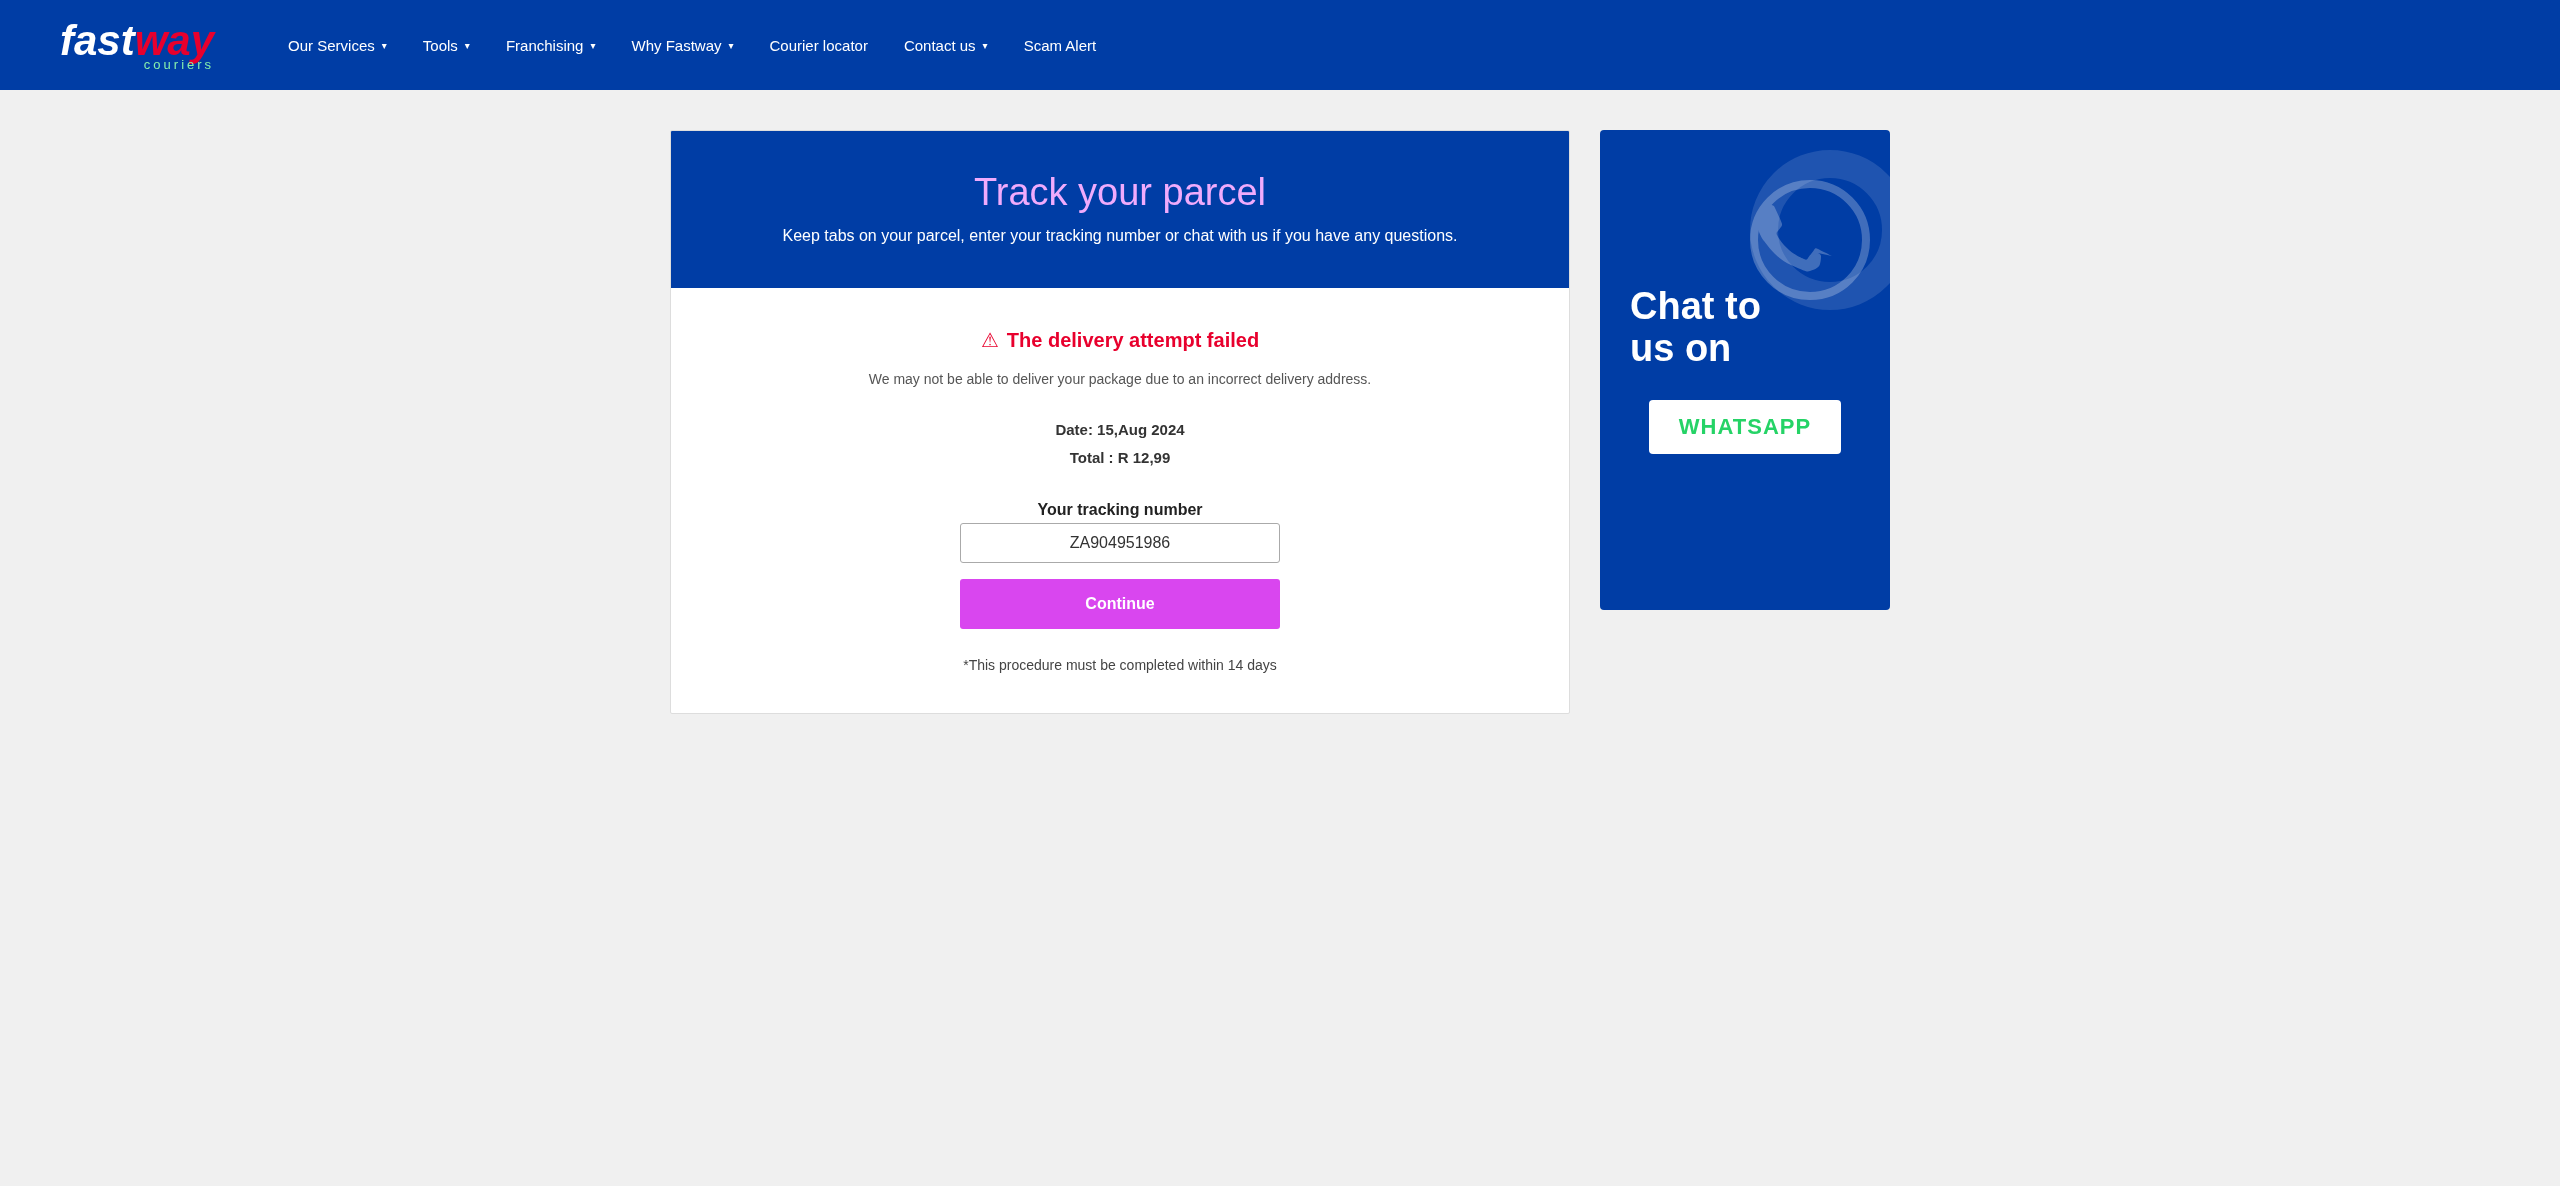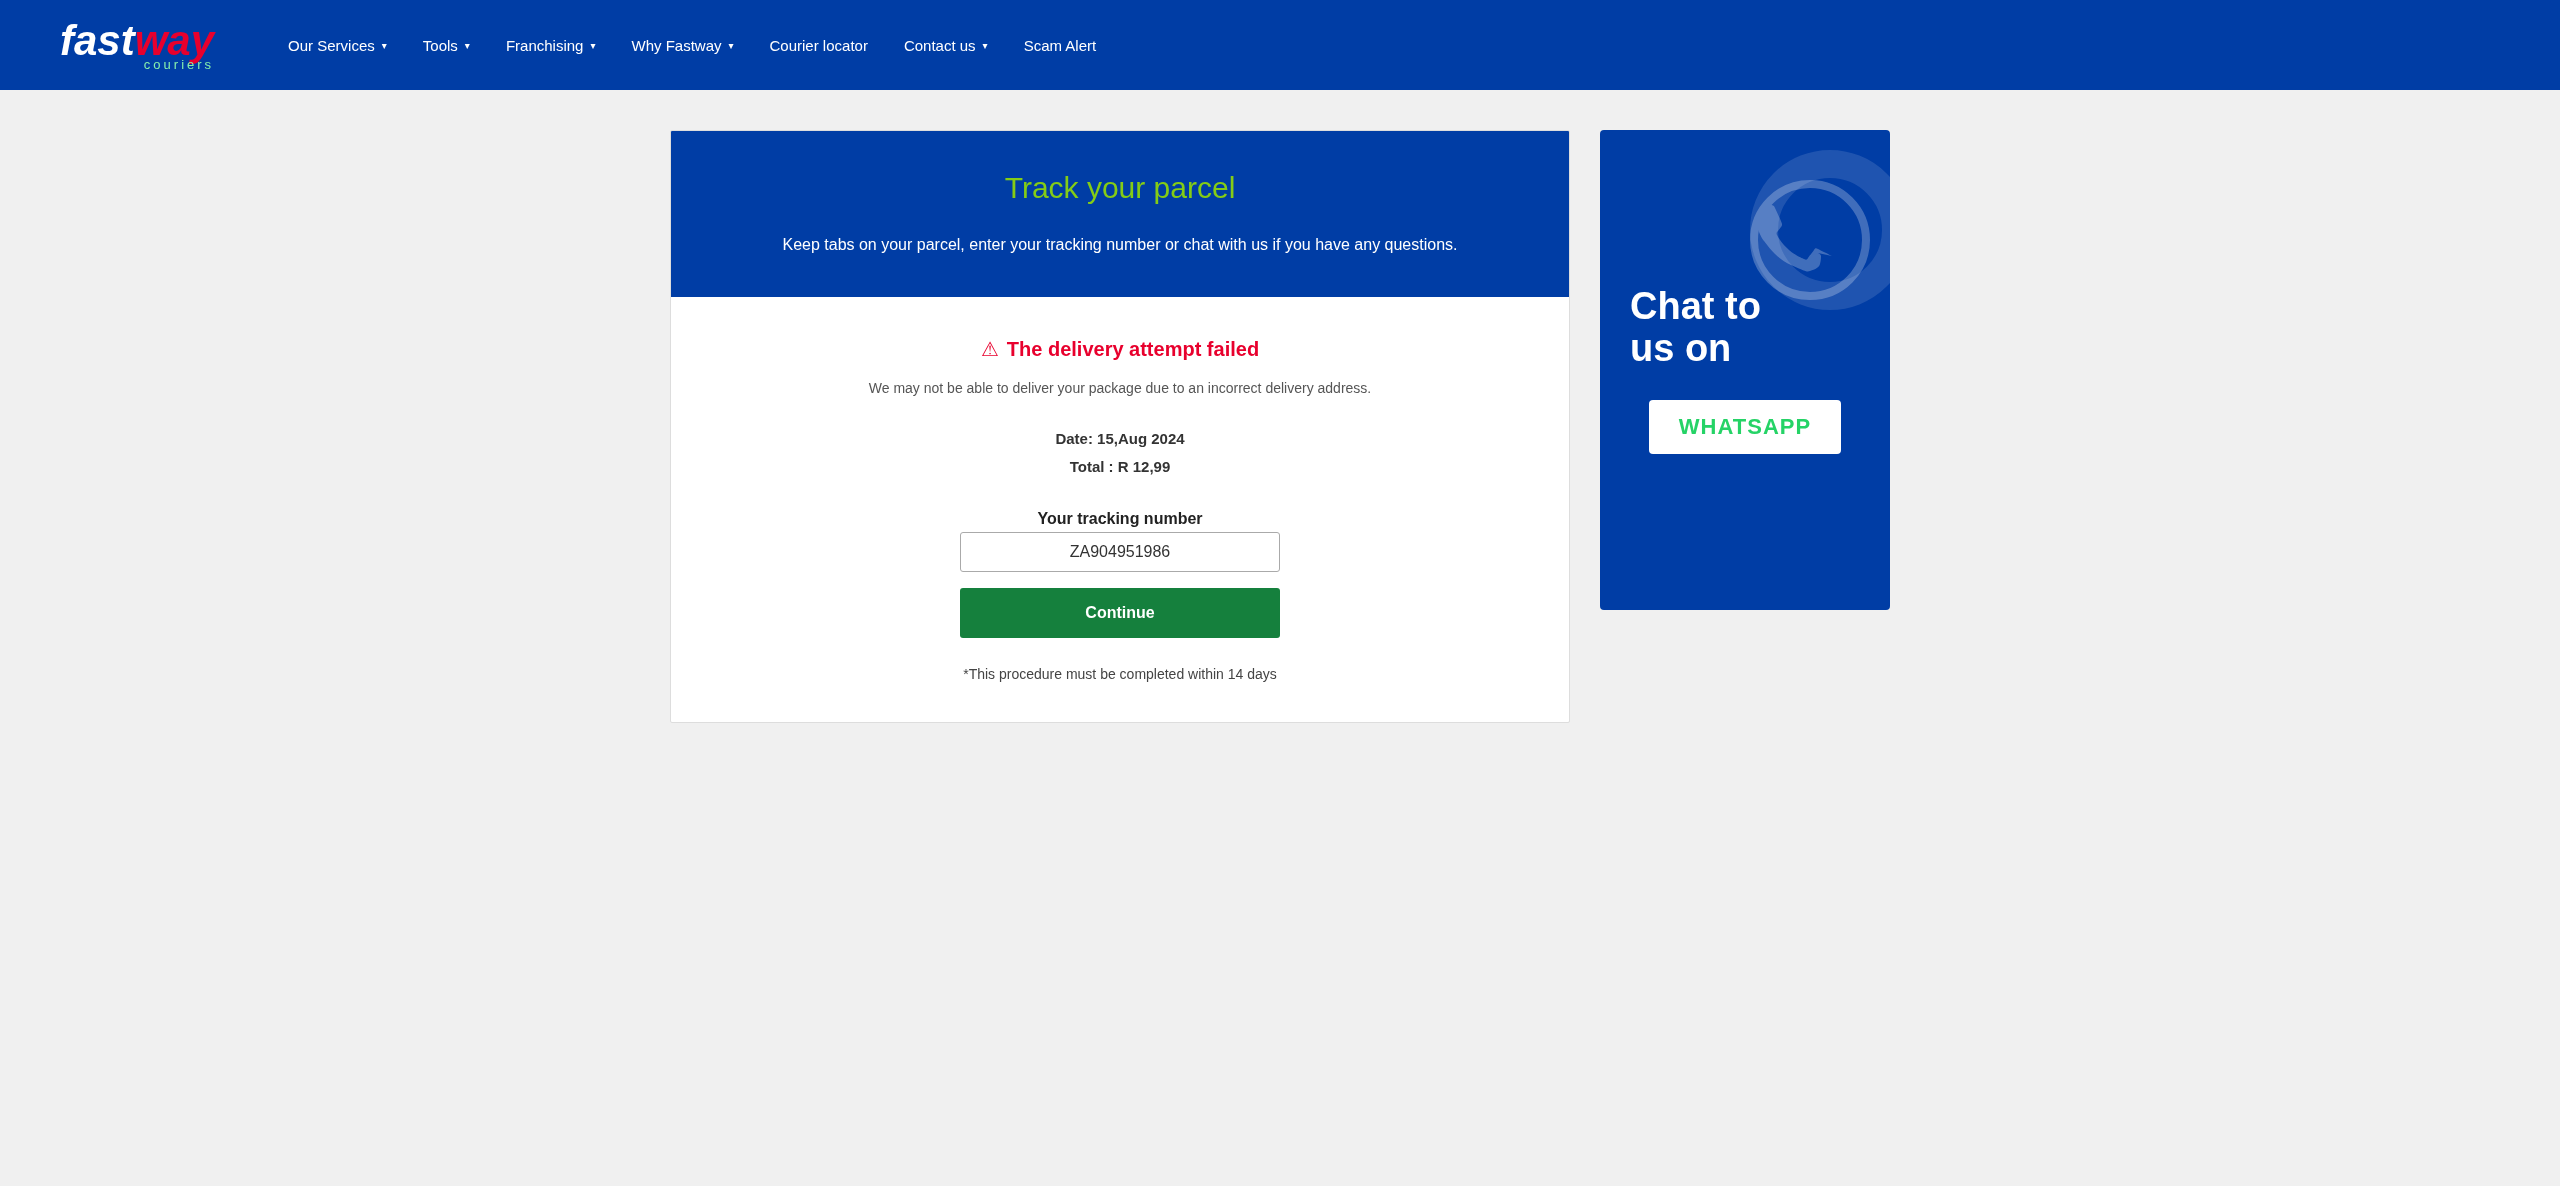--- a/index.html
+++ b/index.html
@@ -104,24 +104,24 @@
       overflow: hidden;
     }
 
     .track-header {
       background-color: #003DA5;
       padding: 40px 30px;
       text-align: center;
     }
 
     .track-title {
-      color: #84cc16;
-      font-size: 30px;
+      color: #f0abfc;
+      font-size: 38px;
       font-weight: 400;
-      margin-bottom: 28px;
+      margin-bottom: 10px;
     }
 
     .track-subtitle {
       color: #fff;
       font-size: 16px;
       font-weight: 300;
       line-height: 1.5;
     }
 
     .track-body {
@@ -182,21 +182,21 @@
       text-align: center;
       display: block;
       margin: 0 auto 16px auto;
       color: #333;
       outline: none;
     }
 
     .continue-btn {
       width: 320px;
       padding: 16px;
-      background-color: #15803d;
+      background-color: #d946ef;
       color: #fff;
       font-size: 16px;
       font-weight: 600;
       border: none;
       border-radius: 3px;
       cursor: pointer;
       display: block;
       margin: 0 auto 28px auto;
     }
 

